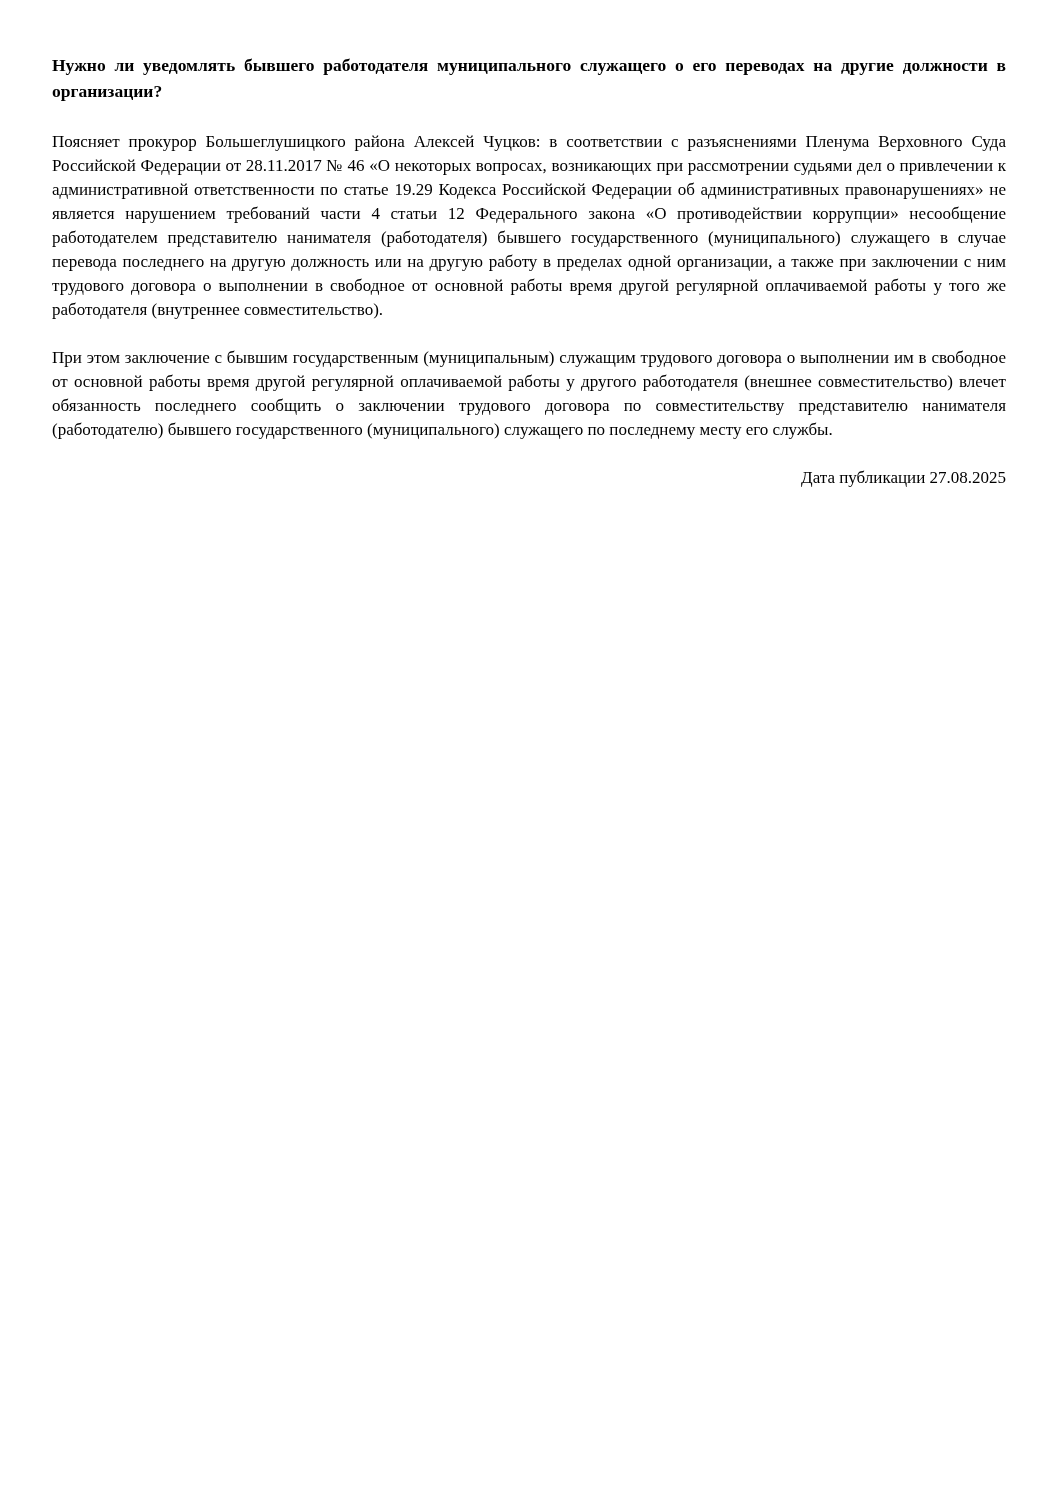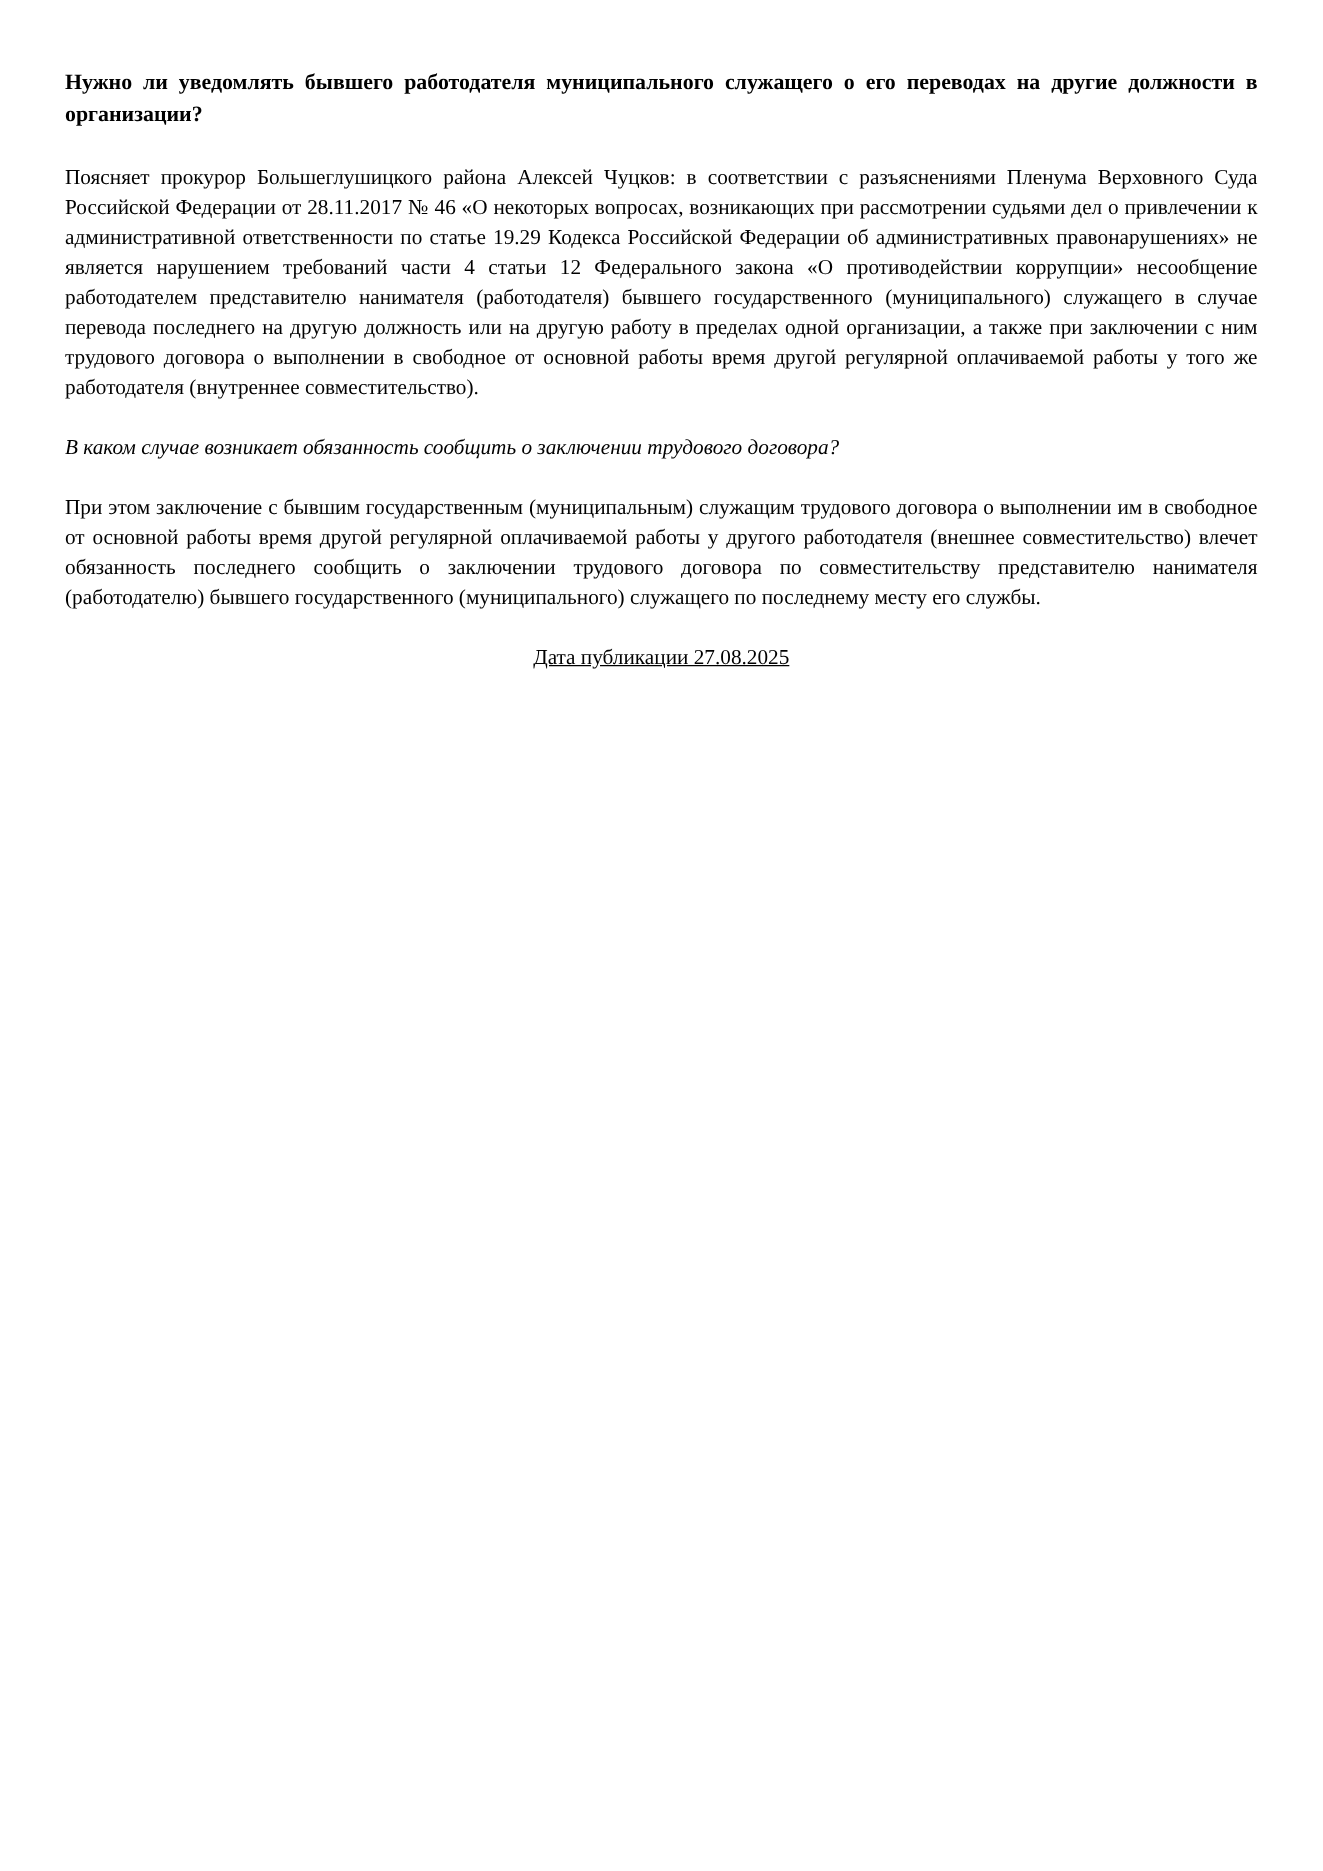--- a/index.html
+++ b/index.html
@@ -28,31 +28,29 @@
     margin: 0 0 26px 0;
   }
   .para {
     text-align: justify;
     margin: 13px 0 24px 0;
   }
   .para.italic {
     font-style: italic;
   }
   .pub-date {
-    text-align: center;
+    text-align: right;
     margin: 0;
-    text-decoration: underline;
   }
 </style>
 </head>
 <body>
 
 <div class="page">
   <h1 class="doc-title">Нужно ли уведомлять бывшего работодателя муниципального служащего о его переводах на другие должности в организации?</h1>
 
   <p class="para">Поясняет прокурор Большеглушицкого района Алексей Чуцков: в соответствии с разъяснениями Пленума Верховного Суда Российской Федерации от 28.11.2017 № 46 «О некоторых вопросах, возникающих при рассмотрении судьями дел о привлечении к административной ответственности по статье 19.29 Кодекса Российской Федерации об административных правонарушениях» не является нарушением требований части 4 статьи 12 Федерального закона «О противодействии коррупции» несообщение работодателем представителю нанимателя (работодателя) бывшего государственного (муниципального) служащего в случае перевода последнего на другую должность или на другую работу в пределах одной организации, а также при заключении с ним трудового договора о выполнении в свободное от основной работы время другой регулярной оплачиваемой работы у того же работодателя (внутреннее совместительство).</p>
 
-  <p class="para italic">В каком случае возникает обязанность сообщить о заключении трудового договора?</p>
 
   <p class="para">При этом заключение с бывшим государственным (муниципальным) служащим трудового договора о выполнении им в свободное от основной работы время другой регулярной оплачиваемой работы у другого работодателя (внешнее совместительство) влечет обязанность последнего сообщить о заключении трудового договора по совместительству представителю нанимателя (работодателю) бывшего государственного (муниципального) служащего по последнему месту его службы.</p>
 
   <p class="para pub-date">Дата публикации 27.08.2025</p>
 </div>
 
 </body></html>

